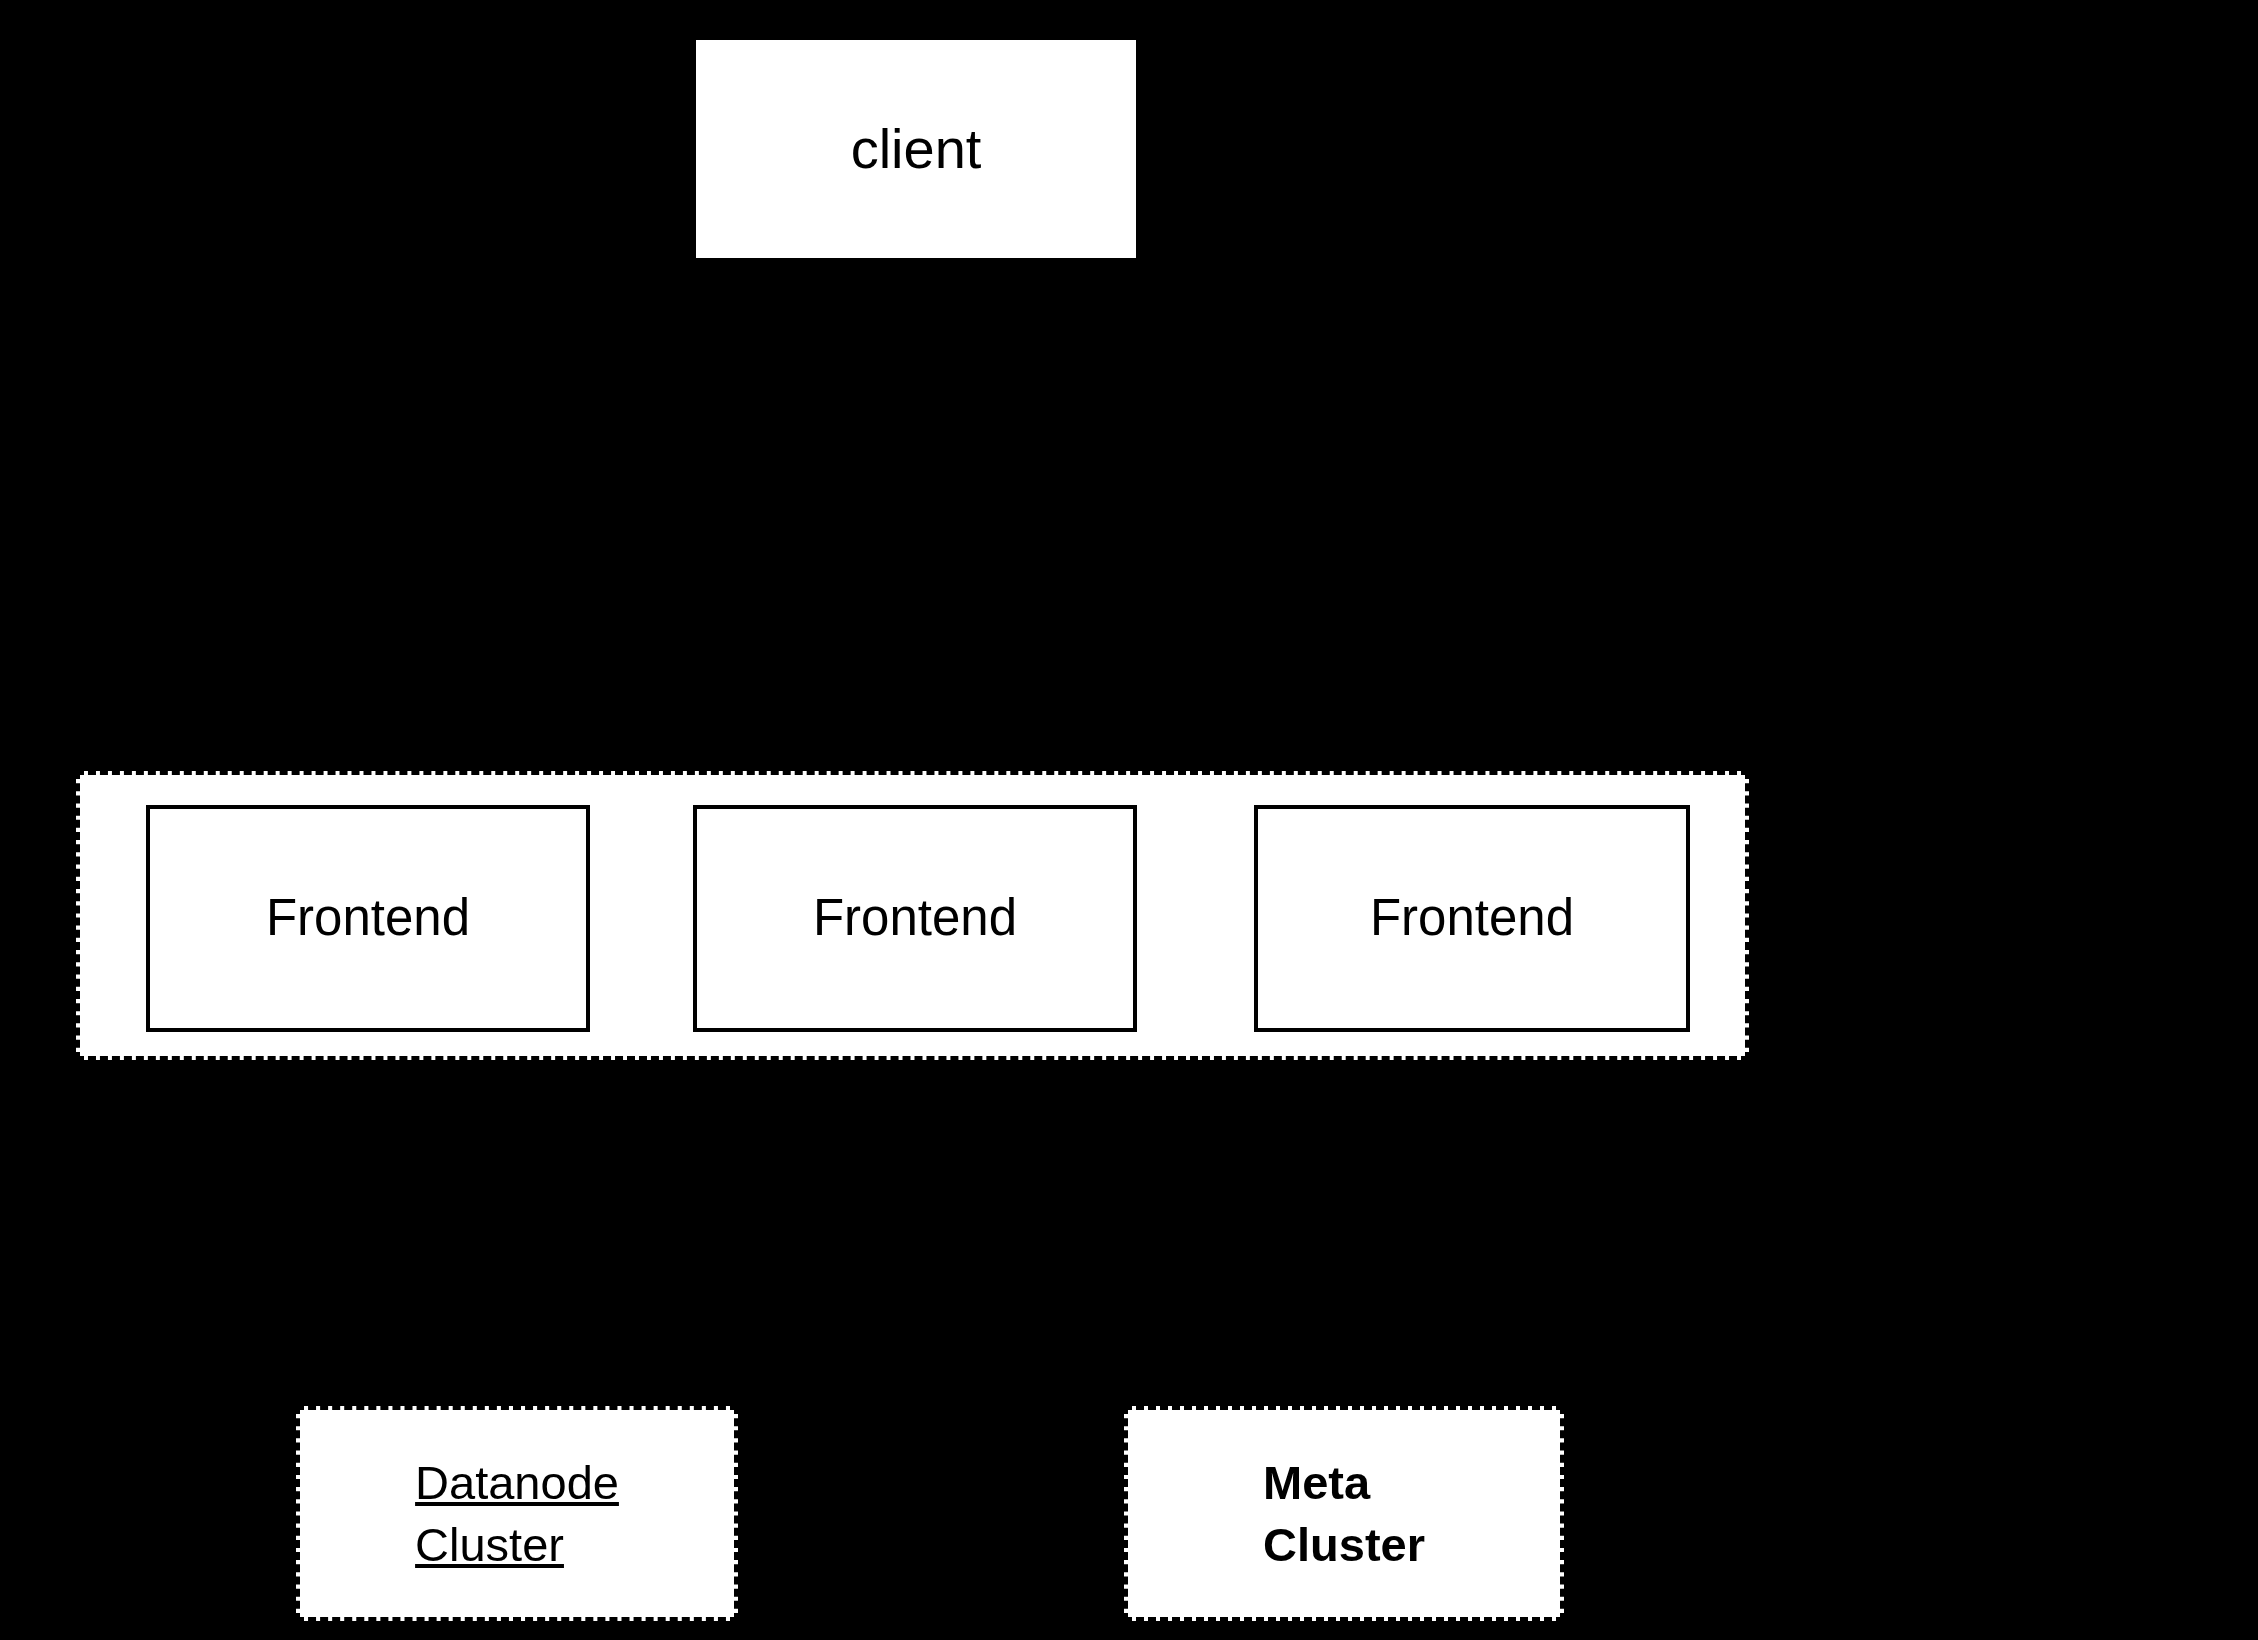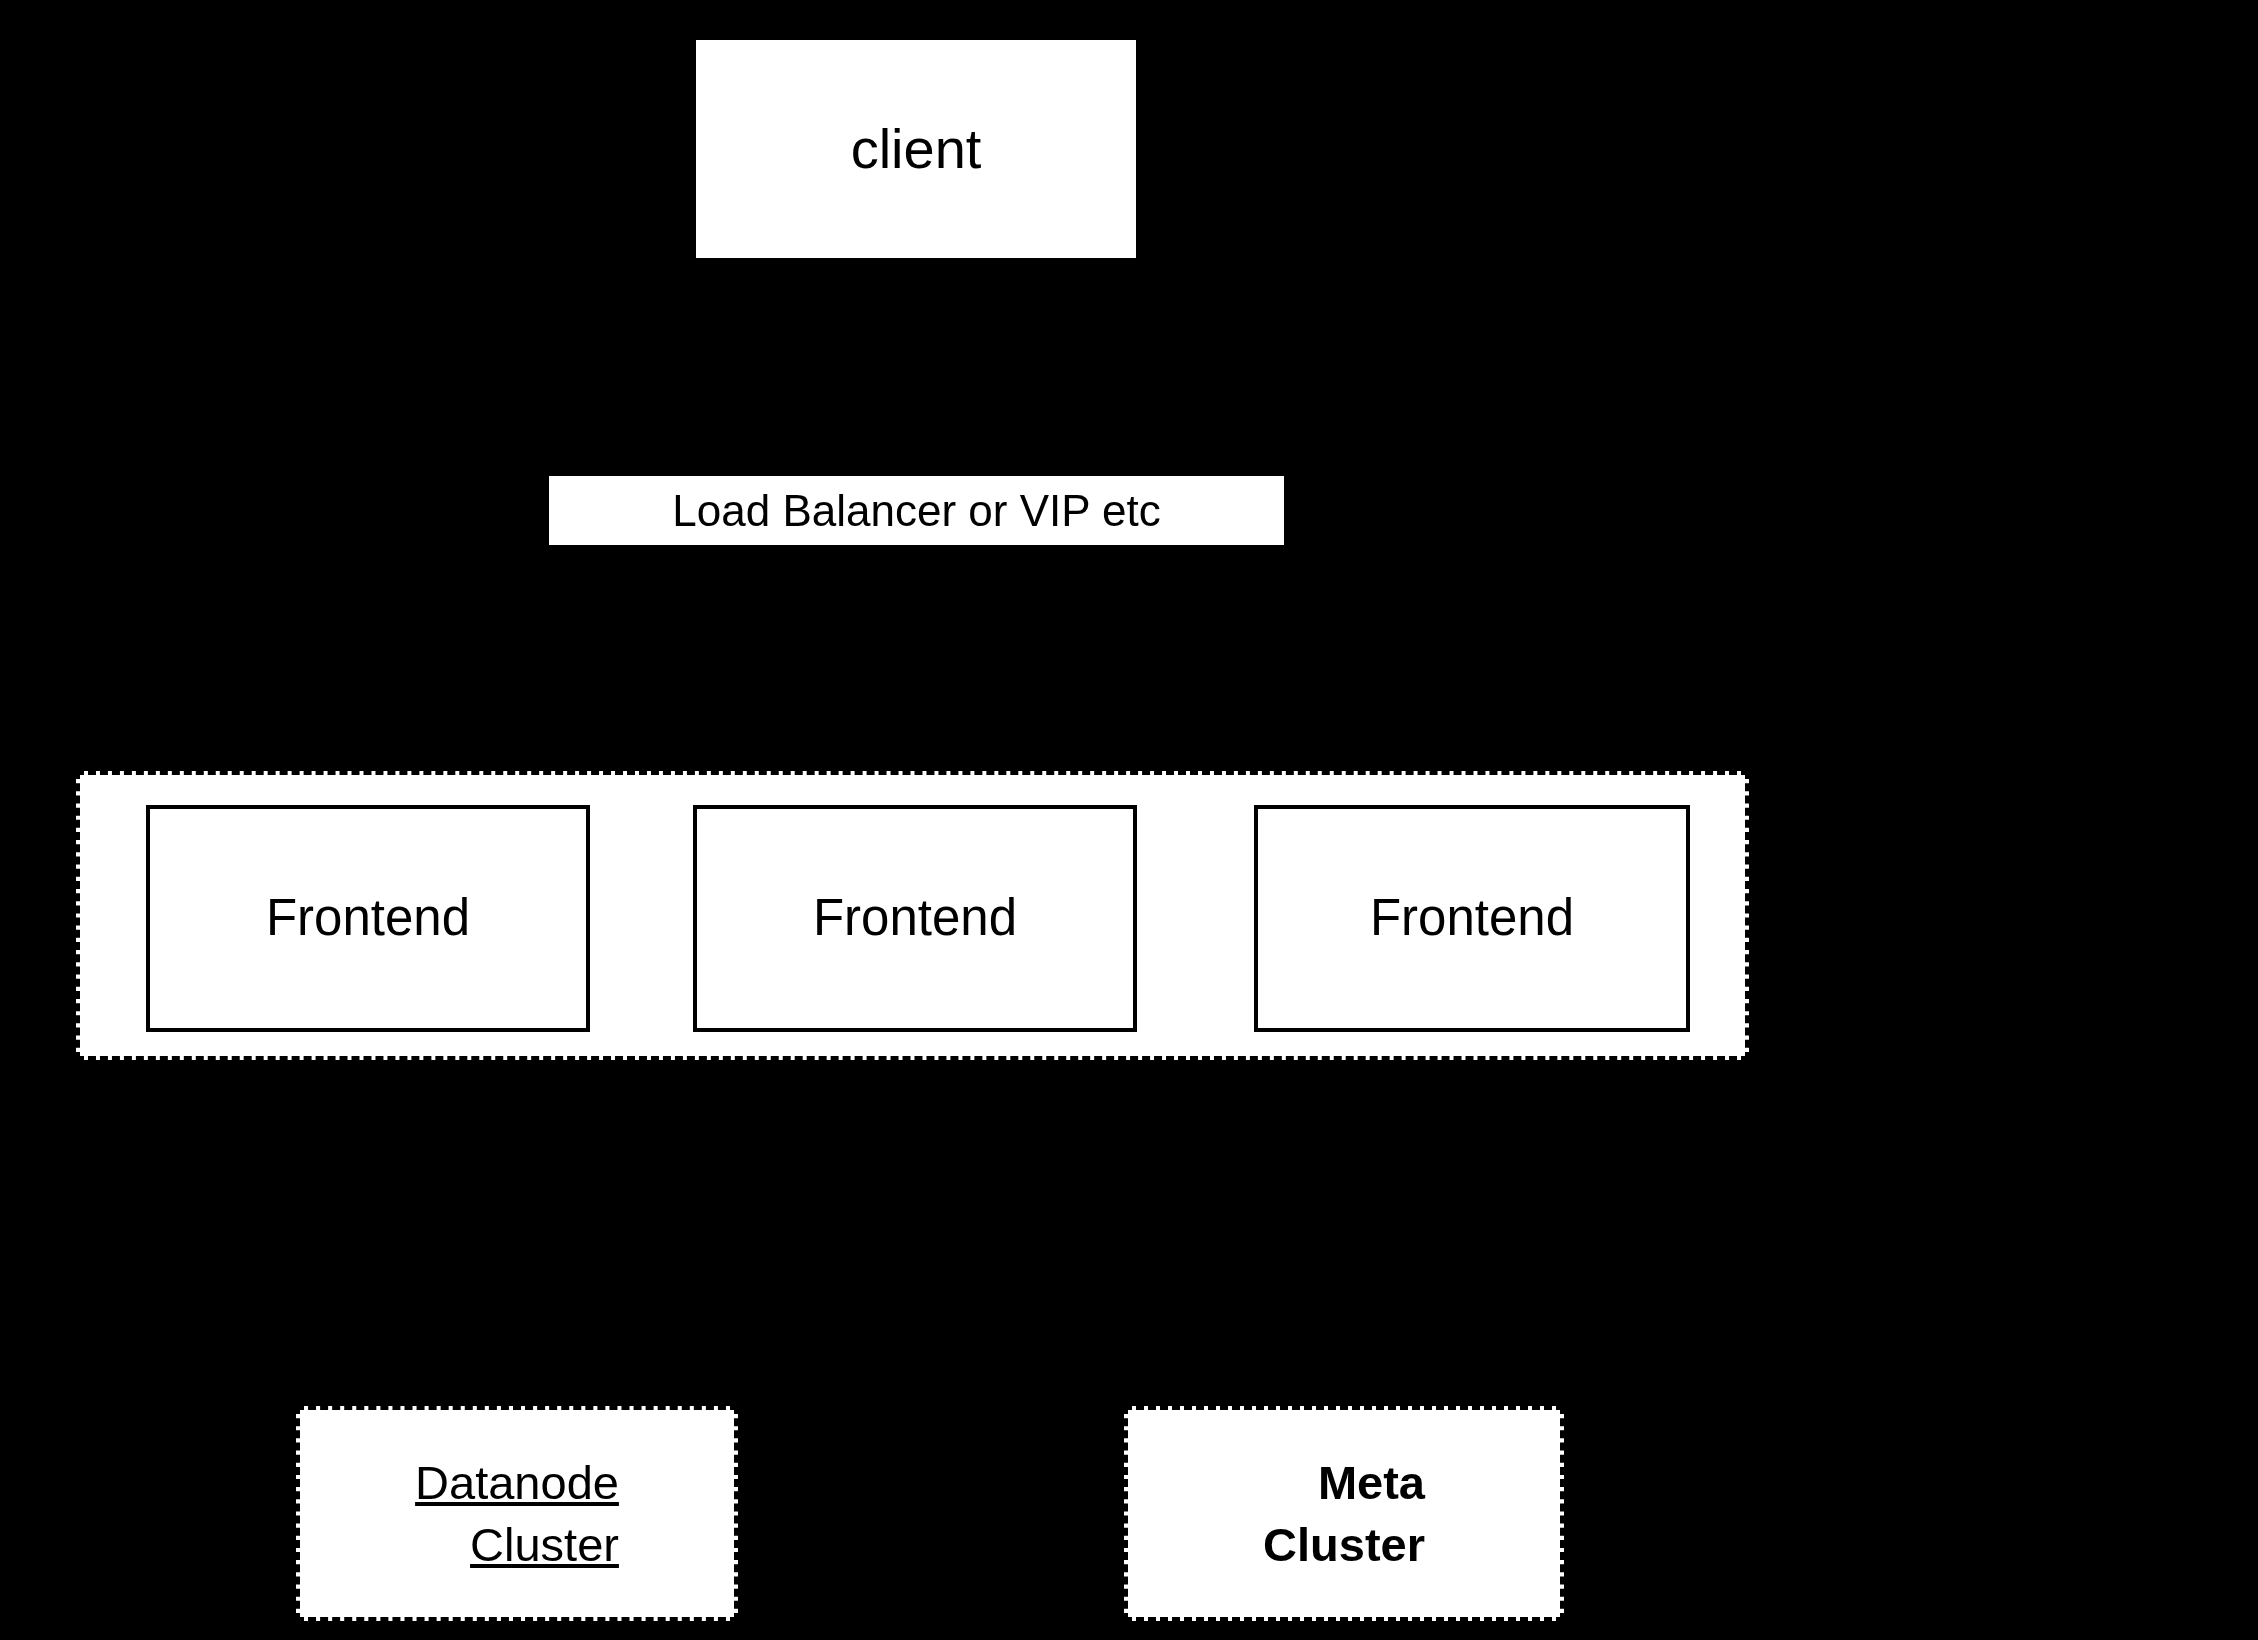--- a/index.html
+++ b/index.html
@@ -23,21 +23,21 @@
   .diagram {
     position: absolute;
     inset: 0;
   }
   .node {
     position: absolute;
     background: var(--node-fill);
     display: flex;
     align-items: center;
     justify-content: center;
-    text-align: right;
+    text-align: left;
   }
   .label {
     white-space: pre-line;
     line-height: 1.3;
   }
   
   .client-node {
     left: 696px; top: 40px;
     width: 440px; height: 218px;
     font-size: 56px;
@@ -86,23 +86,20 @@
 </style>
 </head>
 <body>
 
 <div class="diagram">
 
   <div class="node client-node">
     <span class="label">client</span>
   </div>
 
-  <div class="node lb-node">
-    <span class="label">Load Balancer or VIP etc</span>
-  </div>
 
   <div class="frontend-group">
     <div class="frontend-node frontend-1">
       <span class="label">Frontend</span>
     </div>
     <div class="frontend-node frontend-2">
       <span class="label">Frontend</span>
     </div>
     <div class="frontend-node frontend-3">
       <span class="label">Frontend</span>

